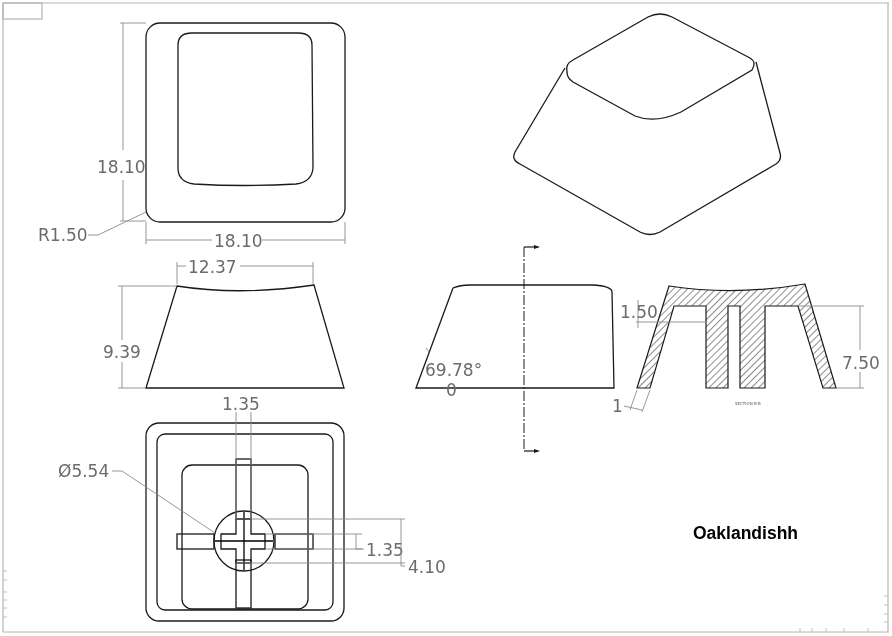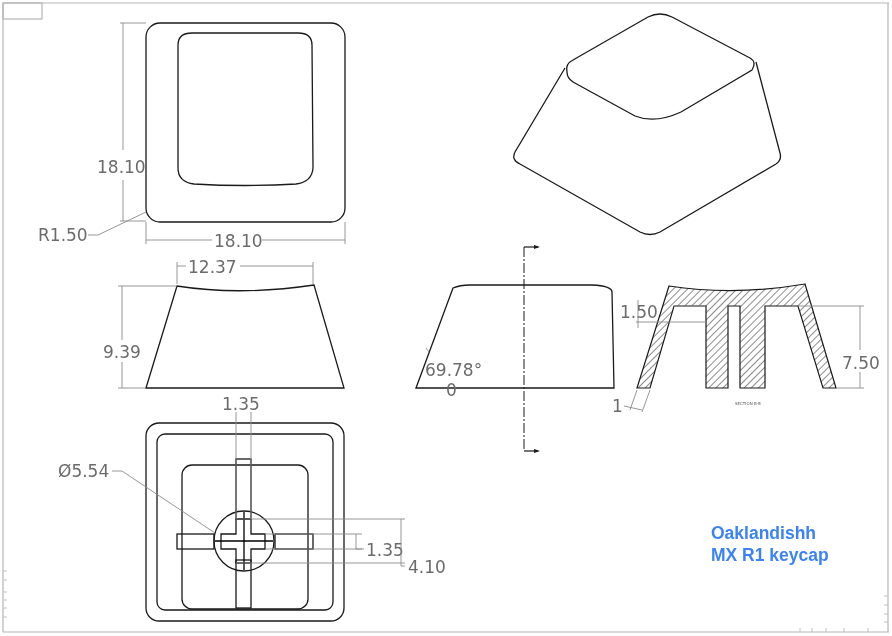--- a/index.html
+++ b/index.html
@@ -3,21 +3,21 @@
 <meta charset="utf-8">
 <style>
   html, body { margin: 0; padding: 0; background: #ffffff; }
   body { width: 892px; height: 636px; position: relative; overflow: hidden; font-family: "DejaVu Sans", sans-serif; }
   #sheet { position: absolute; left: 0; top: 0; width: 892px; height: 636px; }
   .dim { font-family: "DejaVu Sans", sans-serif; fill: #6b6b6b; font-size: 17px; }
   .part { fill: none; stroke: #1a1a1a; stroke-width: 1.3; }
   .thin { fill: none; stroke: #8a8a8a; stroke-width: 0.9; }
   .frame { fill: none; stroke: #b5b5b5; stroke-width: 1.2; }
   .hatch { fill: url(#hatch); stroke: #1a1a1a; stroke-width: 1.2; }
-  #title-block { position: absolute; left: 693px; top: 522px; font-family: "Liberation Sans", sans-serif; font-weight: bold; font-size: 17.5px; line-height: 22px; color: #3b82f6; margin-left: 18px; }
+  #title-block { position: absolute; left: 693px; top: 522px; font-family: "Liberation Sans", sans-serif; font-weight: bold; font-size: 17.5px; line-height: 22px; color: #000000; }
   #title-block div { white-space: nowrap; }
   .section-label { font-family: "DejaVu Sans", sans-serif; font-size: 4px; fill: #555; }
 </style>
 </head>
 <body>
 
 <svg id="sheet" width="892" height="636" viewBox="0 0 892 636" xmlns="http://www.w3.org/2000/svg">
   <defs>
     <pattern id="hatch" patternUnits="userSpaceOnUse" width="5" height="5" patternTransform="rotate(45)">
       <line x1="0" y1="0" x2="0" y2="5" stroke="#1a1a1a" stroke-width="1"></line>
@@ -151,14 +151,13 @@
     <line class="thin" x1="236" y1="519" x2="405" y2="519"></line>
     <line class="thin" x1="236" y1="563" x2="405" y2="563"></line>
     <line class="thin" x1="401" y1="519" x2="401" y2="566"></line>
     <line class="thin" x1="401" y1="566" x2="405" y2="566"></line>
     <text class="dim" x="408" y="573">4.10</text>
   </g>
 </svg>
 
 <div id="title-block">
   <div>Oaklandishh</div>
-  <div>MX R1 keycap</div>
 </div>
 
 </body></html>

